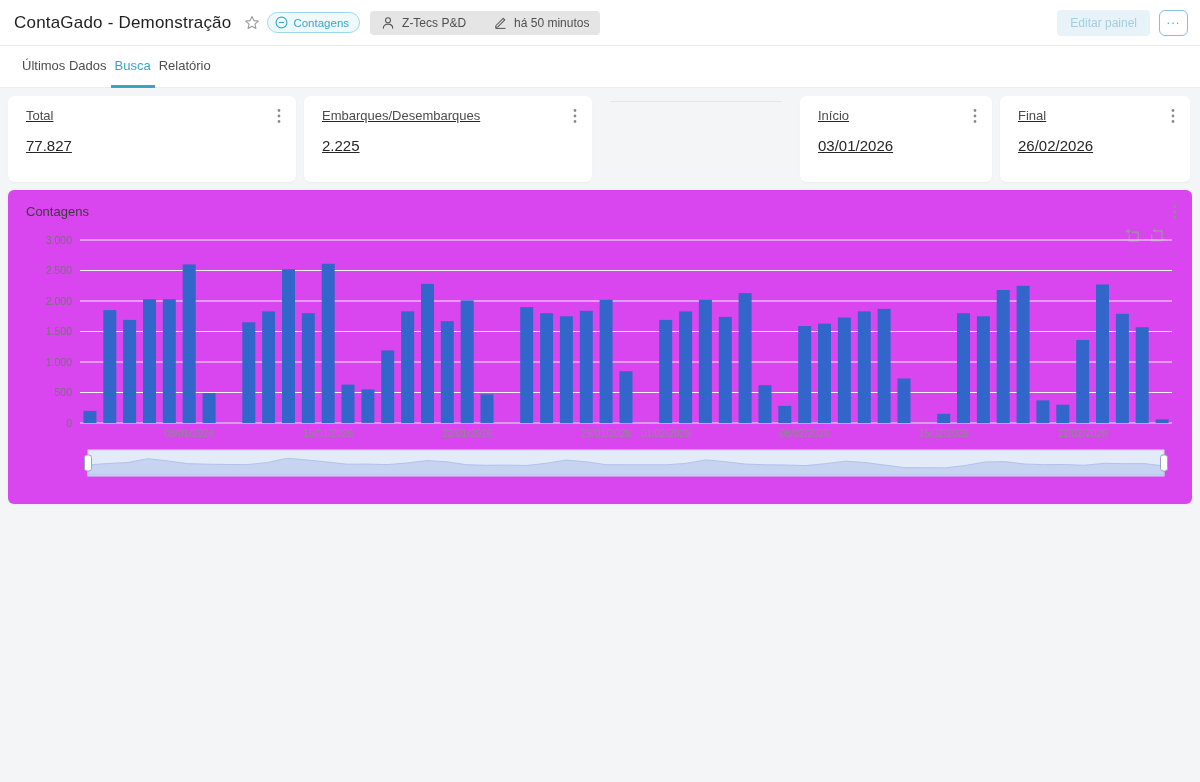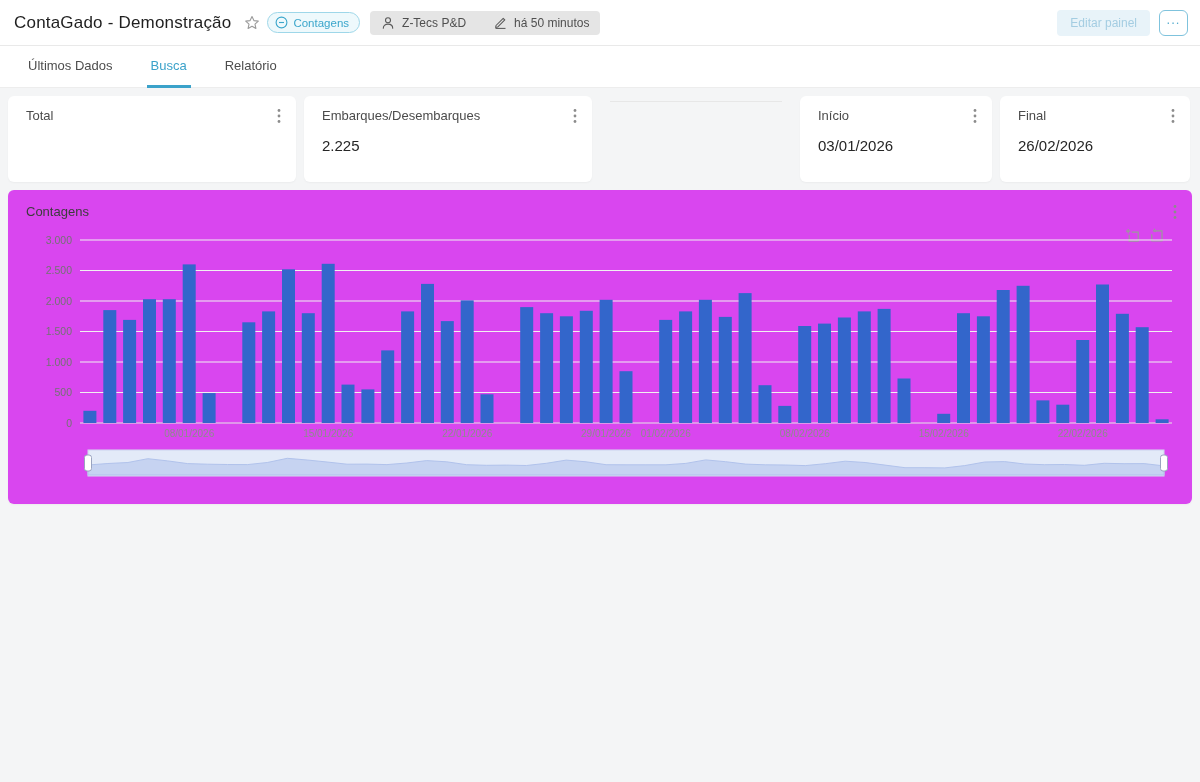--- a/index.html
+++ b/index.html
@@ -36,29 +36,29 @@
   }
   .more-btn {
     width: 29px; height: 26px; background: #fff; border: 1px solid #7fc3dd;
     border-radius: 6px; color: #58aed0; font-size: 13px; line-height: 1;
     display: flex; align-items: center; justify-content: center; cursor: pointer;
     letter-spacing: 1px; font-family: inherit; padding-bottom: 6px;
   }
   
   .tabs-bar {
     height: 42px; background: #fff; border-bottom: 1px solid #ededed;
-    display: flex; align-items: stretch; padding-left: 24px; gap: 30px;
+    display: flex; align-items: stretch; padding-left: 18px; 
   }
   .tab {
     display: flex; align-items: center; font-size: 13px; color: #4d4d4d;
     cursor: pointer; border-bottom: 3px solid transparent; padding: 0 4px; margin-bottom: -1px;
   }
   .tab.active { color: #3ba2ca; border-bottom-color: #3ba2ca; }
   
-  .content { padding: 8px; }
+  .content { padding: 8px; text-decoration: underline; }
   .cards-row { display: flex; gap: 8px; height: 86px; }
   .stat-card {
     background: #fff; border-radius: 6px; box-shadow: 0 1px 2px rgba(0,0,0,.04);
     position: relative; padding: 12px 12px 0 18px;
   }
   .stat-card .card-label { font-size: 13px; color: #4b4b4b; }
   .stat-card .card-value { font-size: 15px; color: #262626; margin-top: 14px; }
   .kebab { position: absolute; right: 8px; top: 10px; width: 18px; height: 20px;
     display: flex; align-items: center; justify-content: center; cursor: pointer; }
   .w288 { width: 288px; } .w192 { width: 192px; } .w190 { width: 190px; }
@@ -132,20 +132,21 @@
 
     <div class="stat-card w288">
       <div class="card-label">Total</div>
       <div class="kebab">
         <svg width="4" height="16" viewBox="0 0 4 16">
           <circle cx="2" cy="2.5" r="1.4" fill="#8c8c8c"></circle>
             <circle cx="2" cy="8" r="1.4" fill="#8c8c8c"></circle>
             <circle cx="2" cy="13.5" r="1.4" fill="#8c8c8c"></circle>
         </svg>
       </div>
+      <div class="card-value">77.827</div>
     </div>
 
     <div class="stat-card w288">
       <div class="card-label">Embarques/Desembarques</div>
       <div class="kebab">
         <svg width="4" height="16" viewBox="0 0 4 16">
           <circle cx="2" cy="2.5" r="1.4" fill="#8c8c8c"></circle>
             <circle cx="2" cy="8" r="1.4" fill="#8c8c8c"></circle>
             <circle cx="2" cy="13.5" r="1.4" fill="#8c8c8c"></circle>
         </svg>

